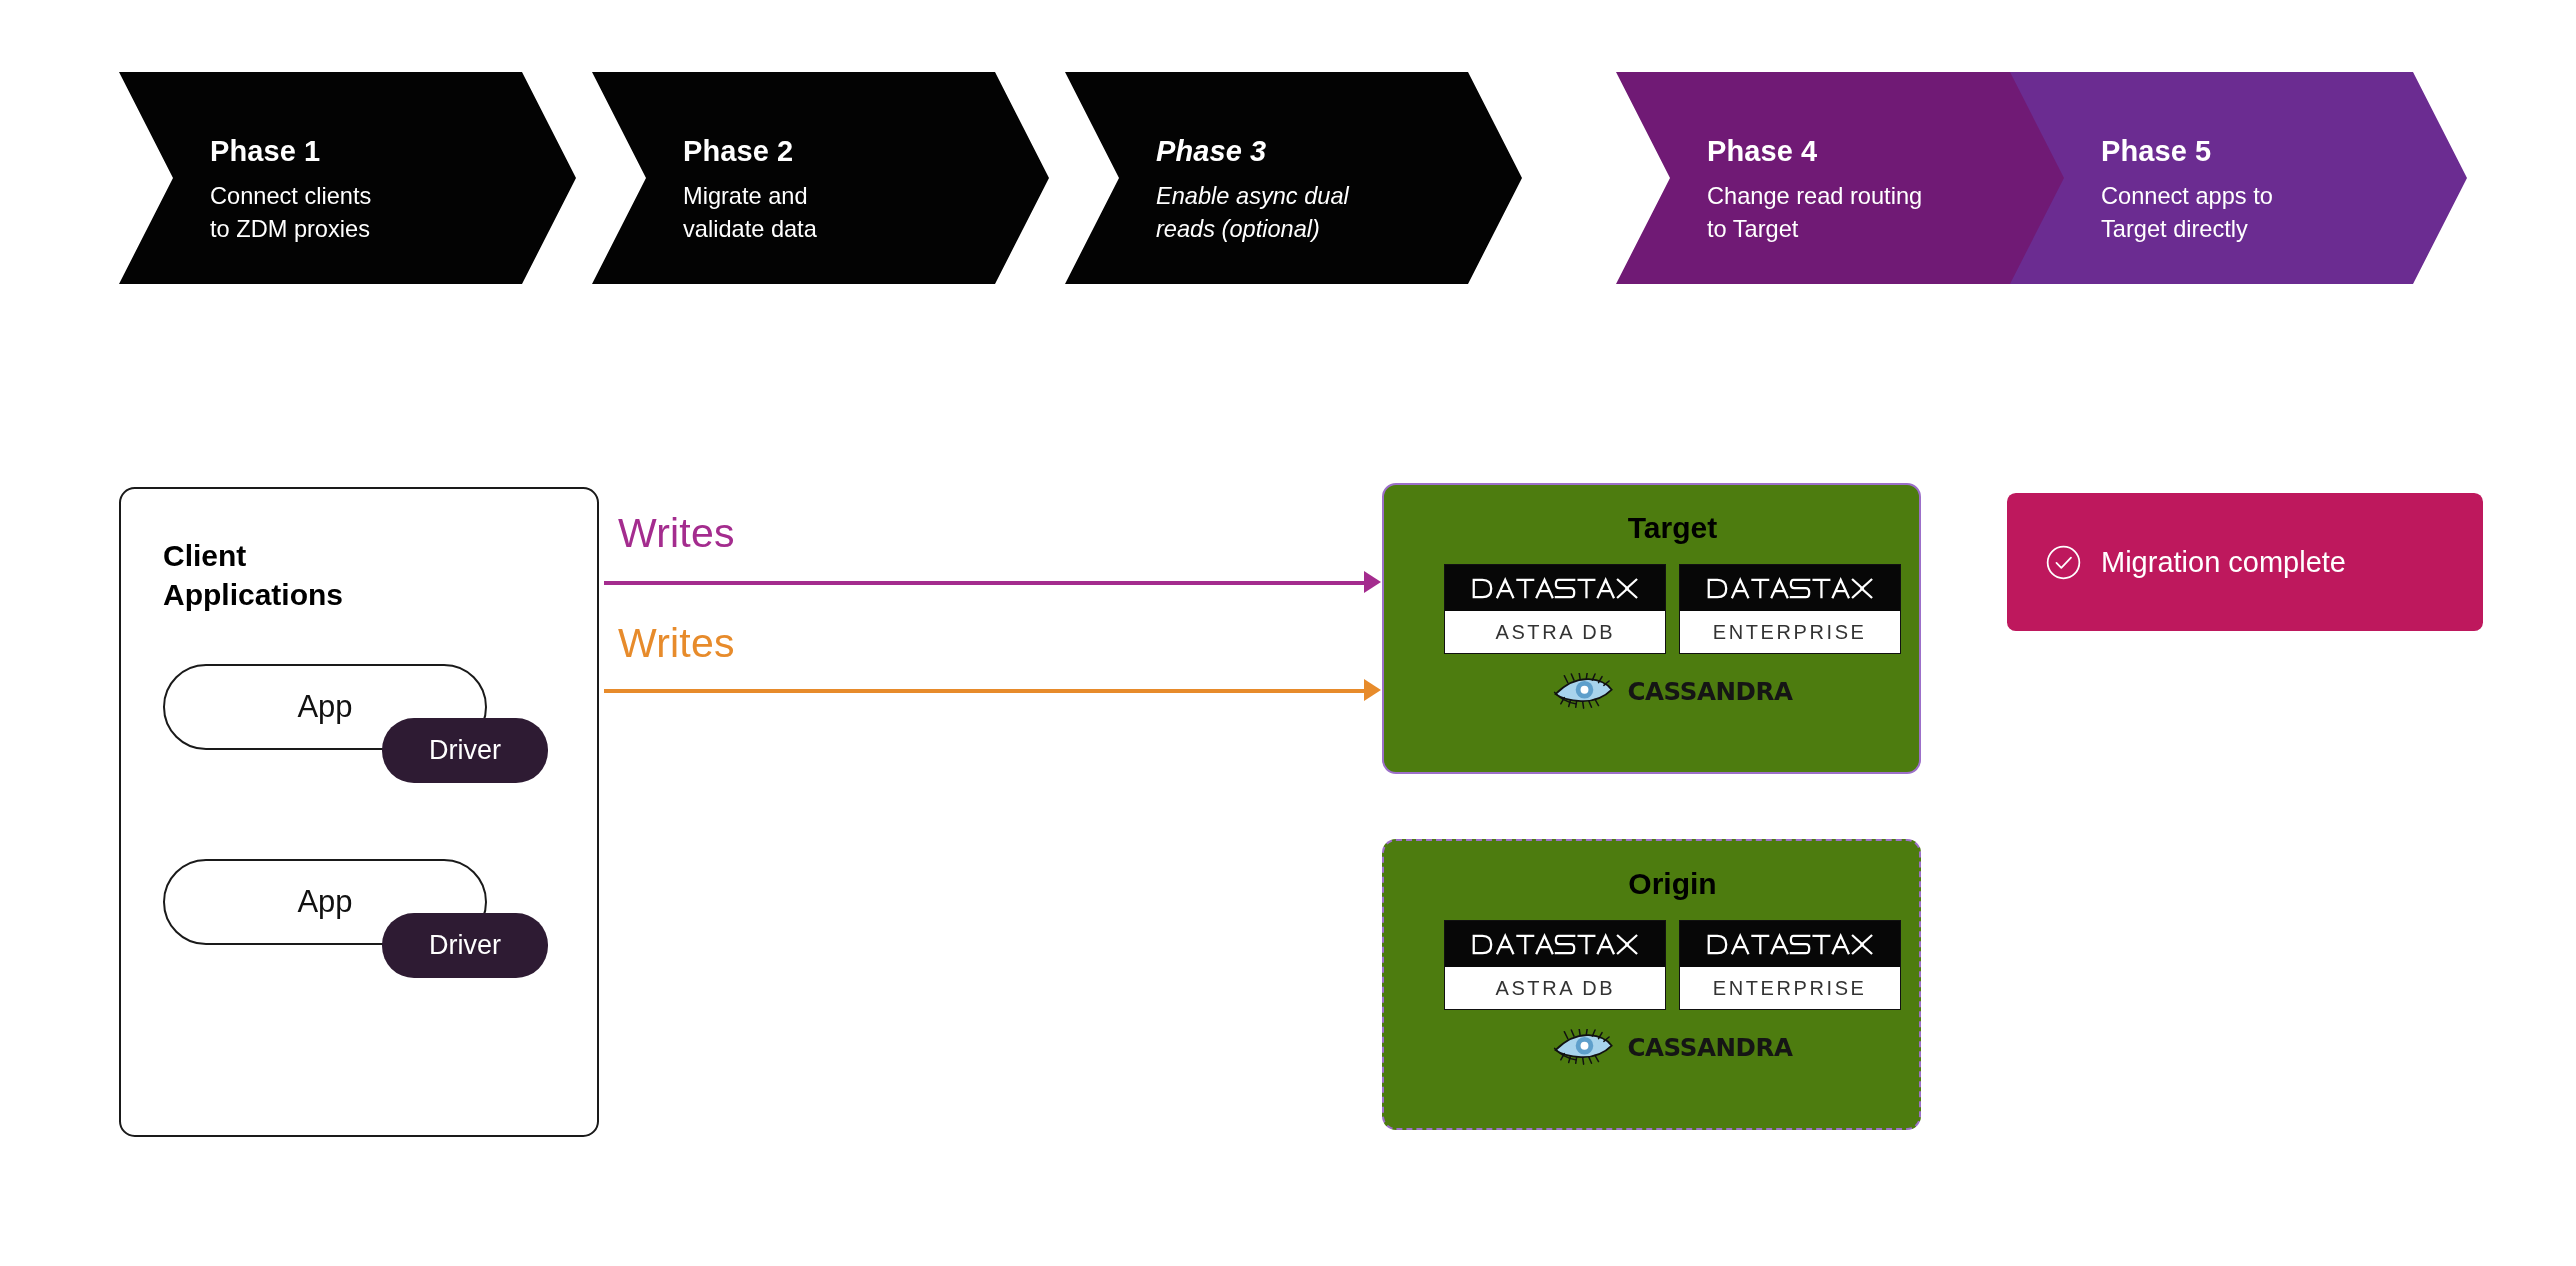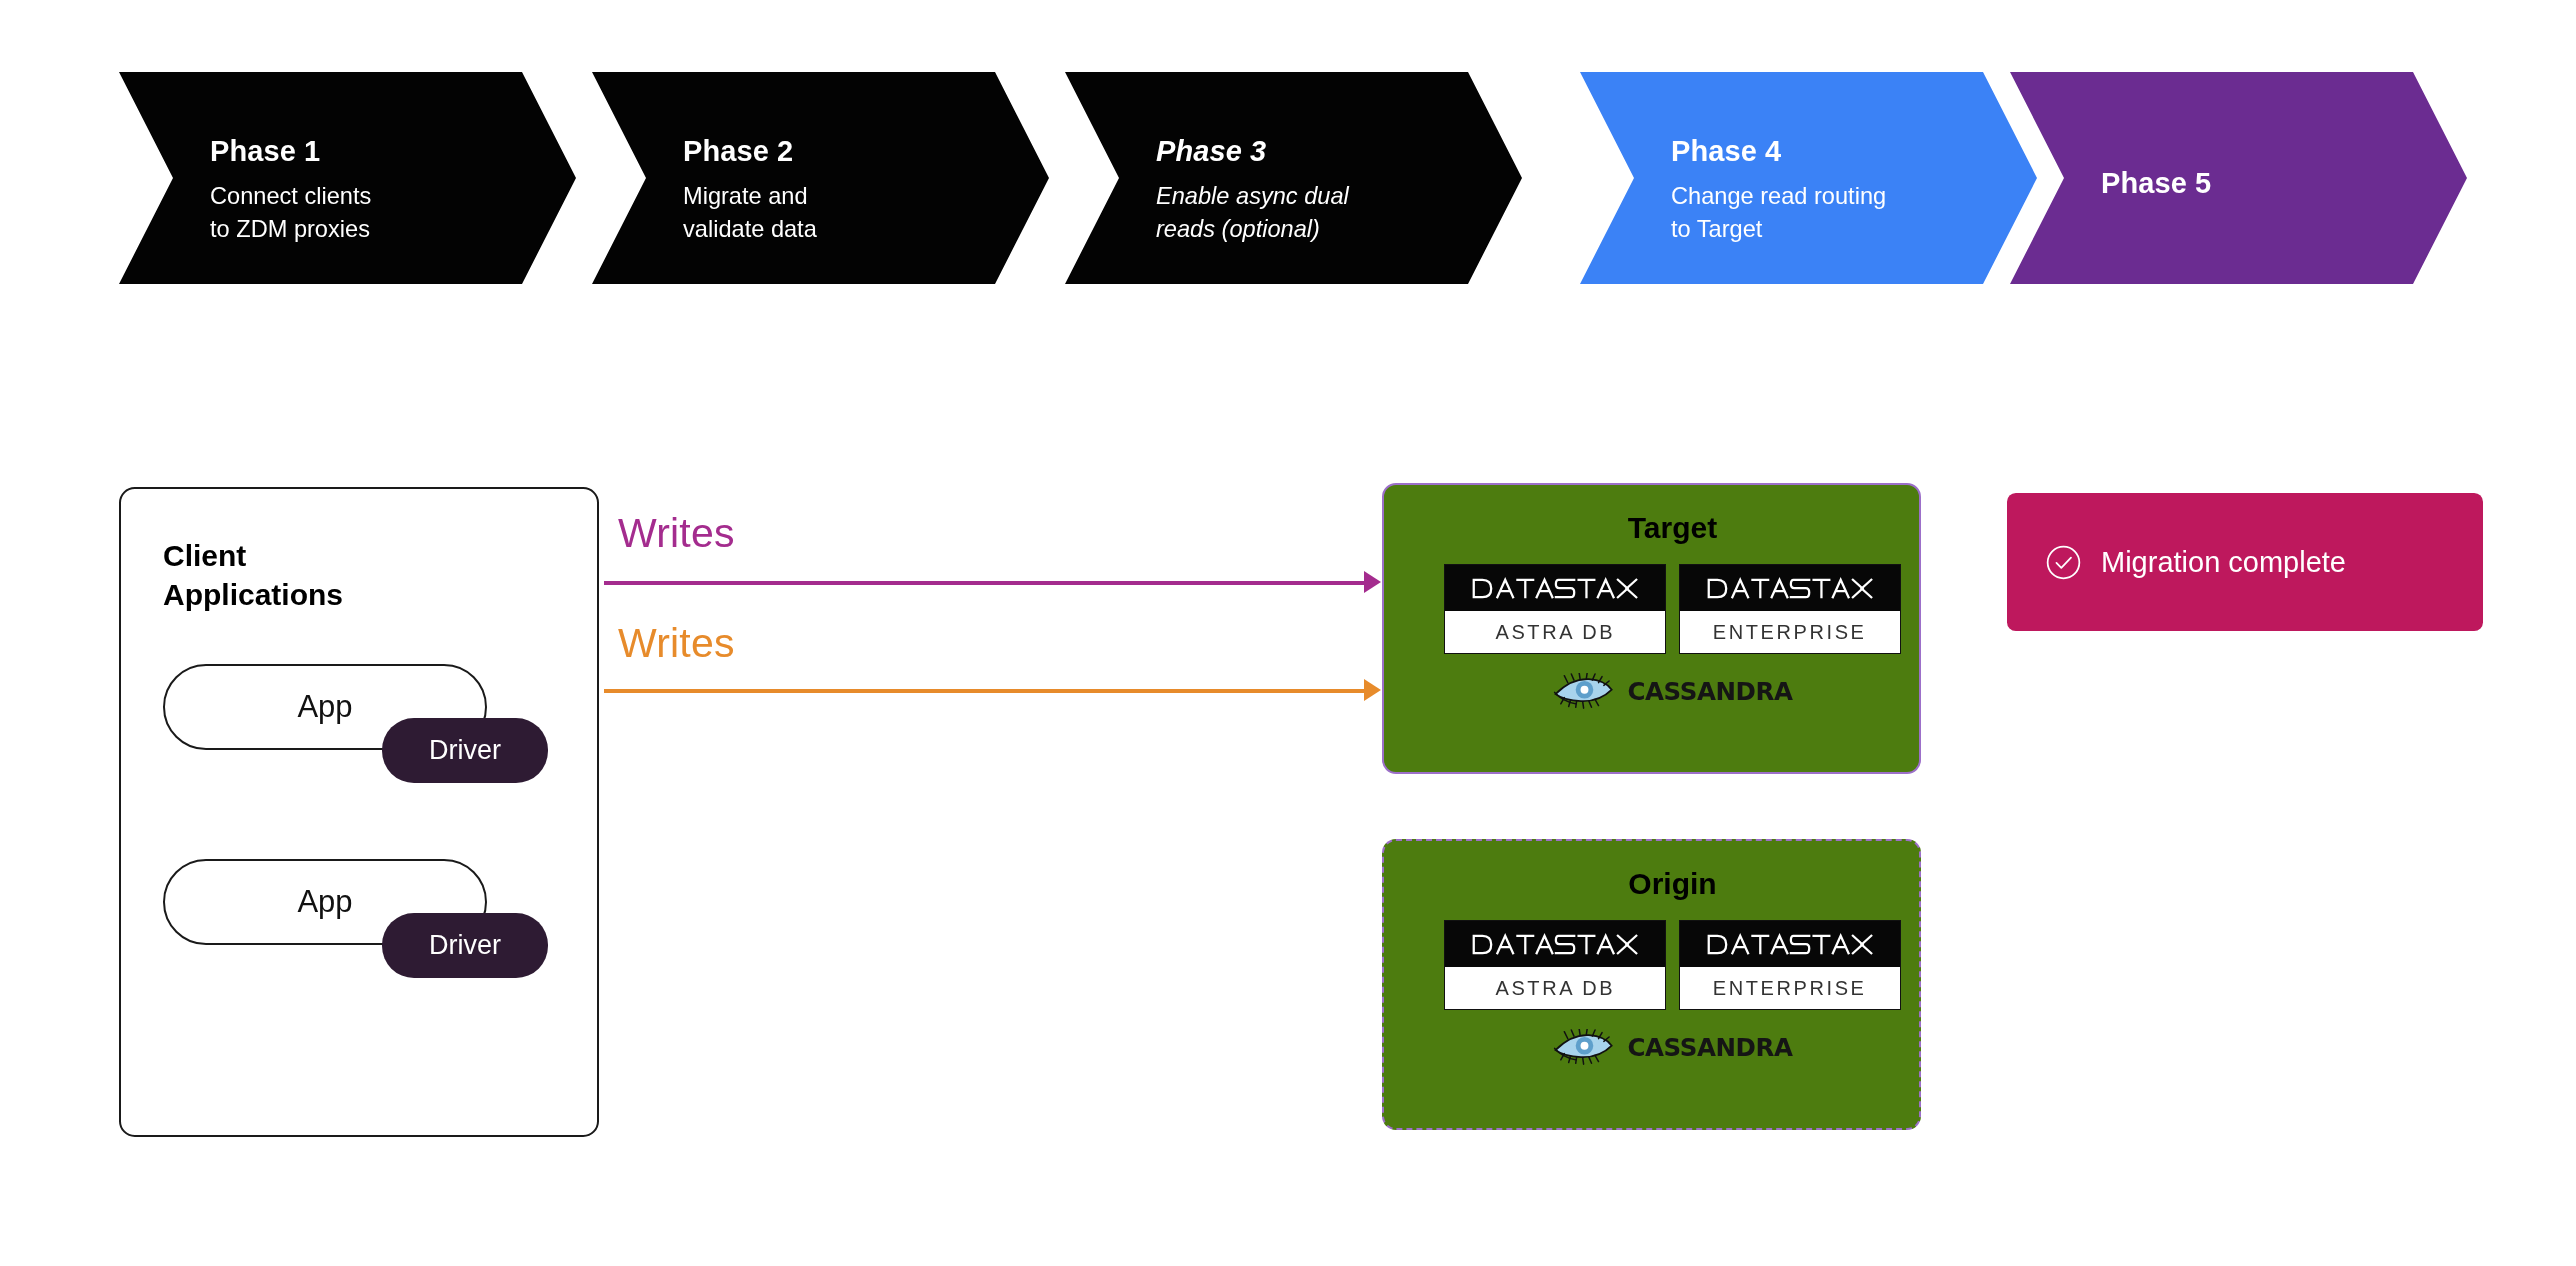--- a/index.html
+++ b/index.html
@@ -251,28 +251,30 @@
     <div class="phase-desc">Migrate and
 validate data</div>
   </div>
 
   <div class="phase-chevron" style="left:1065px; width:457px; background:#030303;font-style:italic;">
     <div class="phase-title">Phase 3</div>
     <div class="phase-desc">Enable async dual
 reads (optional)</div>
   </div>
 
-  <div class="phase-chevron" style="left:1580px; width:457px; background:#3b82f6;">
+  <div class="phase-chevron" style="left:1616px; width:457px; background:#701a75;">
     <div class="phase-title">Phase 4</div>
     <div class="phase-desc">Change read routing
 to Target</div>
   </div>
 
   <div class="phase-chevron" style="left:2010px; width:457px; background:#6B2C91;">
     <div class="phase-title">Phase 5</div>
+    <div class="phase-desc">Connect apps to
+Target directly</div>
   </div>
 
 </div>
 
 <div id="client-panel">
   <div id="client-panel-title">Client
 Applications</div>
 
   <div class="app-group g1">
     <div class="app-pill">

